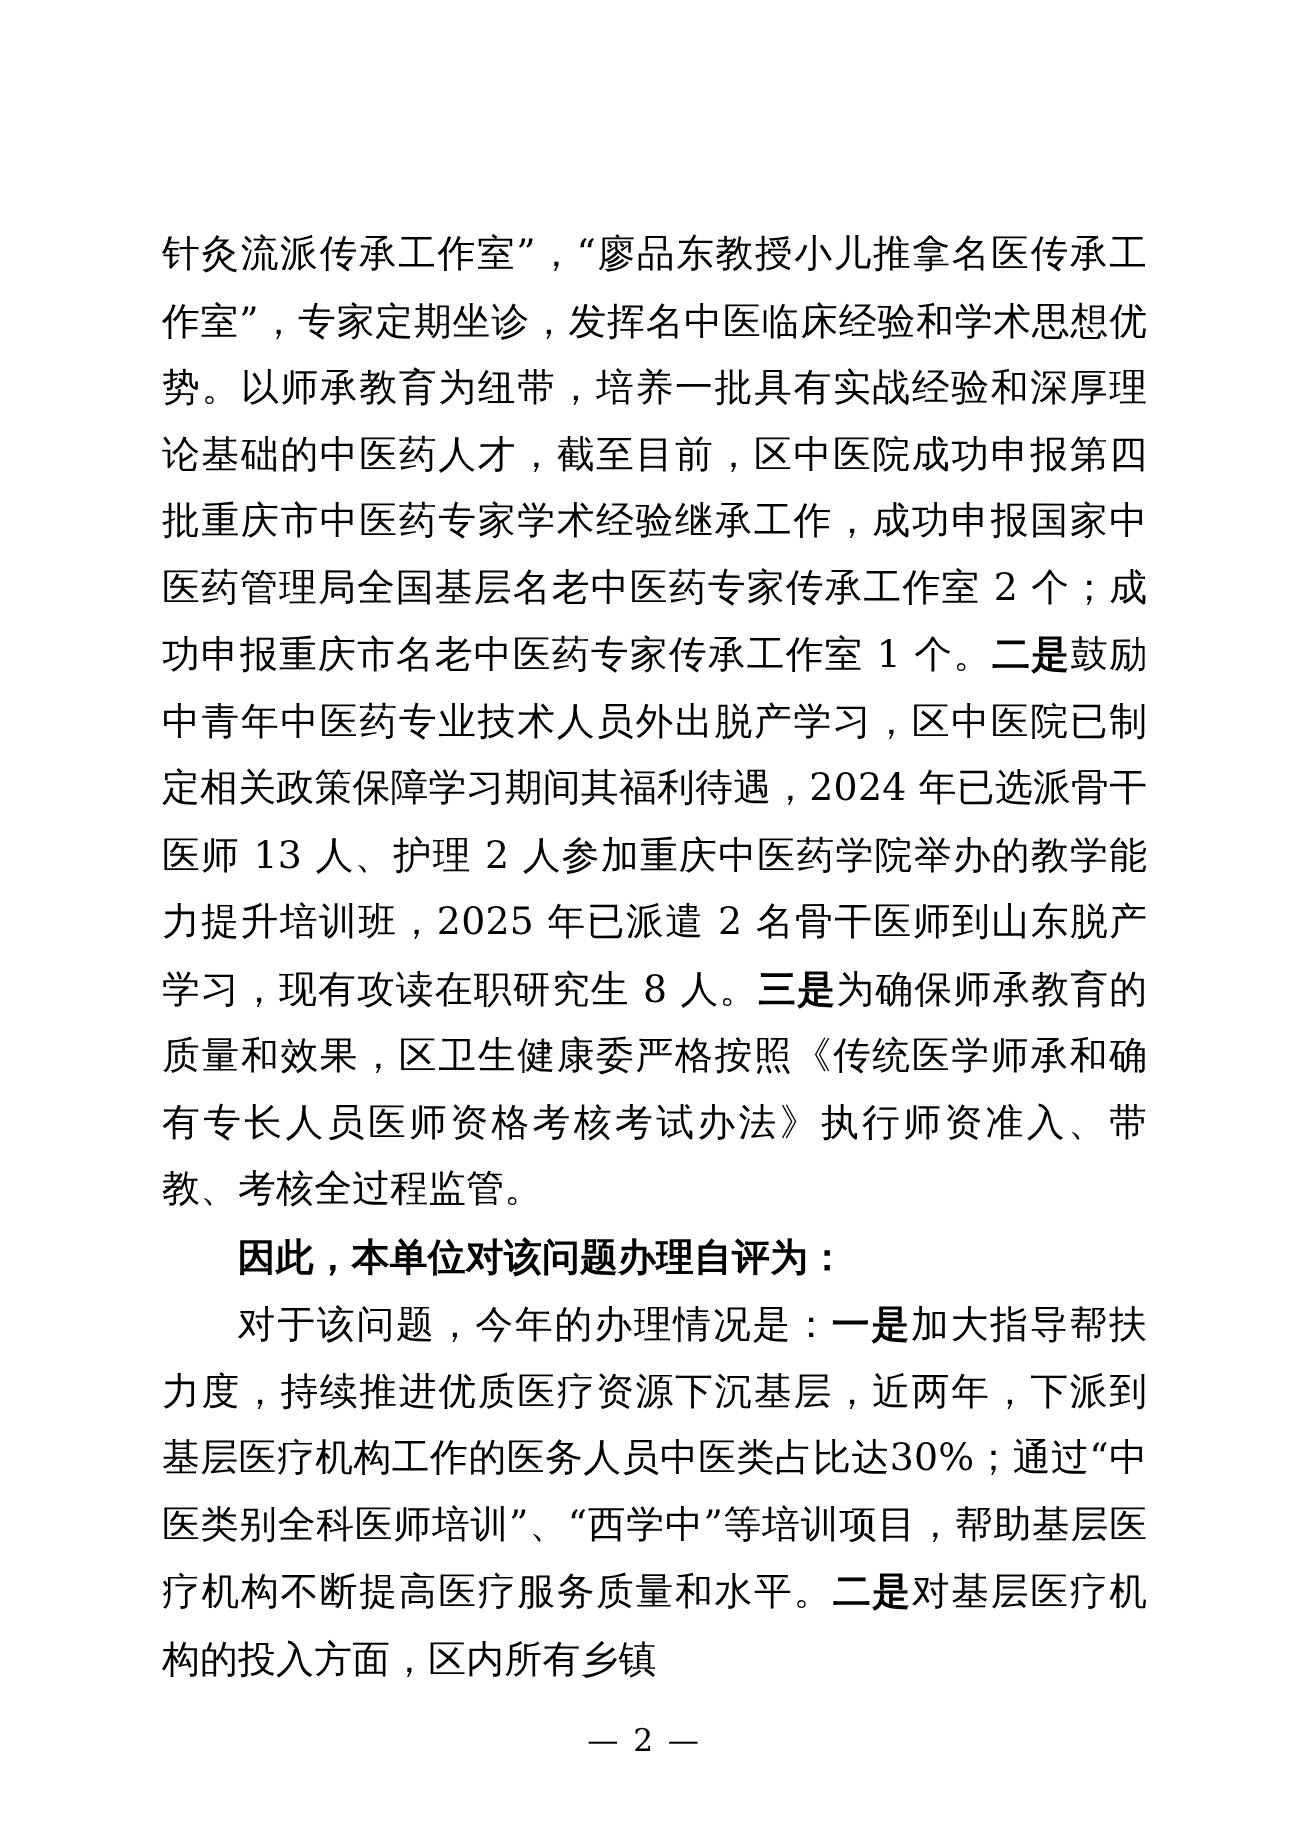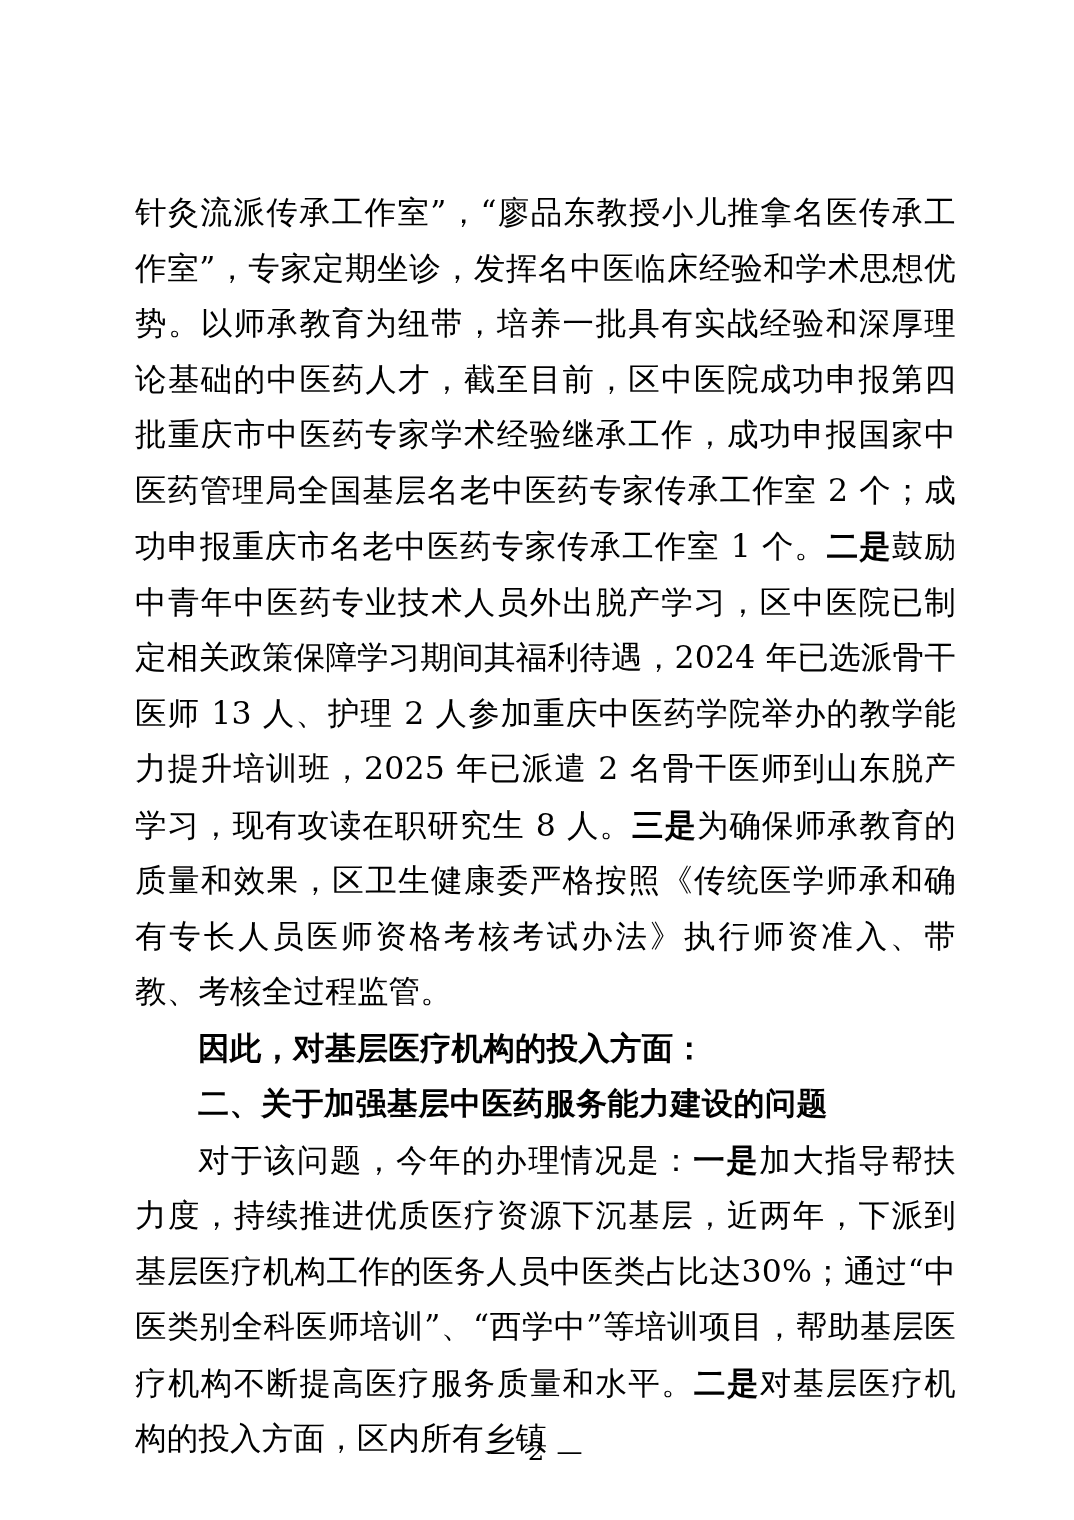--- a/index.html
+++ b/index.html
@@ -78,23 +78,22 @@
 </head>
 <body>
 
 <div class="page">
 
   <p class="body-text para">
     <span>针灸流派传承工作室”，“廖品东教授小儿推拿名医传承工作室”，专家定期坐诊，发挥名中医临床经验和学术思想优势。以师承教育为纽带，培养一批具有实战经验和深厚理论基础的中医药人才，截至目前，区中医院成功申报第四批重庆市中医药专家学术经验继承工作，成功申报国家中医药管理局全国基层名老中医药专家传承工作室 2 个；成功申报重庆市名老中医药专家传承工作室 1 个。<span class="bold">二是</span>鼓励中青年中医药专业技术人员外出脱产学习，区中医院已制定相关政策保障学习期间其福利待遇，2024 年已选派骨干医师 13 人、护理 2 人参加重庆中医药学院举办的教学能力提升培训班，2025 年已派遣 2 名骨干医师到山东脱产学习，现有攻读在职研究生 8 人。<span class="bold">三是</span>为确保师承教育的质量和效果，区卫生健康委严格按照《传统医学师承和确有专长人员医师资格考核考试办法》执行师资准入、带教、考核全过程监管。</span>
   </p>
 
   <p class="body-text para indent">
-    <span class="bold">因此，对基层医疗机构的投入方面：</span>
+    <span class="bold">因此，本单位对该问题办理自评为：</span>
   </p>
 
 
-  <p class="heading">二、关于加强基层中医药服务能力建设的问题</p>
 
   <p class="body-text para indent">对于该问题，今年的办理情况是：<span class="bold">一是</span>加大指导帮扶力度，持续推进优质医疗资源下沉基层，近两年，下派到基层医疗机构工作的医务人员中医类占比达30%；通过“中医类别全科医师培训”、“西学中”等培训项目，帮助基层医疗机构不断提高医疗服务质量和水平。<span class="bold">二是</span>对基层医疗机构的投入方面，区内所有乡镇</p>
 
 </div>
 
 <div class="footer">— 2 —</div>
 
 </body></html>

